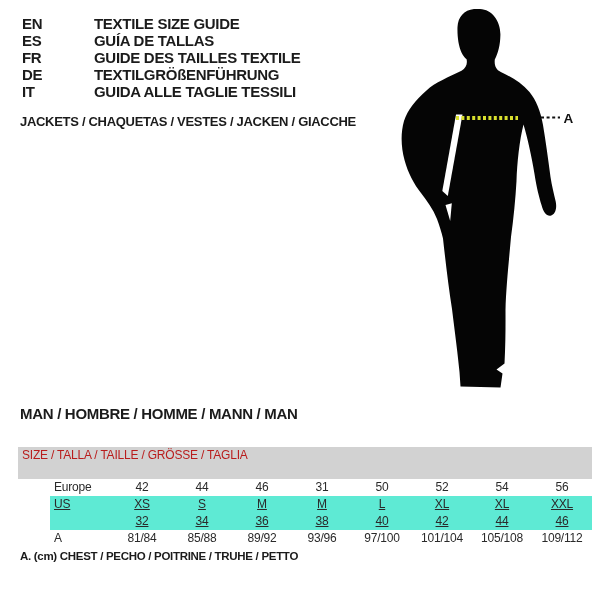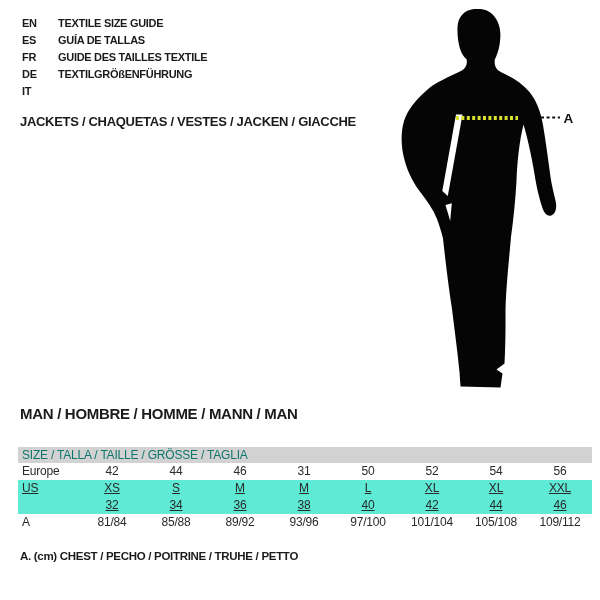--- a/index.html
+++ b/index.html
@@ -2,34 +2,34 @@
 <html><head>
 <meta charset="utf-8">
 <style>
   html,body{margin:0;padding:0;background:#fff;}
   .page{
     position:relative;width:600px;height:600px;background:#fff;overflow:hidden;
     font-family:"Liberation Sans",sans-serif;color:#1b1b1b;
   }
   
   .lang-block{position:absolute;left:22px;top:15px;}
-  .lang-row{display:flex;height:17px;line-height:17px;font-size:11px;font-weight:700;letter-spacing:-0.3px;}
+  .lang-row{display:flex;height:17px;line-height:17px;font-size:15px;font-weight:700;letter-spacing:-0.3px;gap:36px;}
   .lang-code{width:36px;flex:0 0 36px;}
   
   .cat-block{position:absolute;left:20px;top:113px;}
   .cat-line{height:18px;line-height:18px;font-size:13px;font-weight:700;letter-spacing:-0.3px;white-space:nowrap;}
   
   .fig-svg{position:absolute;left:0;top:0;width:600px;height:600px;}
   .fig-svg text{font-family:"Liberation Sans",sans-serif;font-weight:700;font-size:13.5px;fill:#111;}
   
   .section-title{position:absolute;left:20px;top:406px;height:16px;line-height:16px;font-size:15px;font-weight:700;letter-spacing:-0.3px;}
   
   .size-table{position:absolute;left:18px;top:447px;width:574px;font-size:12px;letter-spacing:-0.2px;color:#2a2a2a;}
-  .st-header{height:16px;line-height:16px;padding-left:4px;background:#d2d2d2;color:#0f766e;}
-  .st-row{display:grid;grid-template-columns:62px repeat(8,1fr);height:17px;line-height:17px;}
+  .st-header{height:32px;line-height:16px;padding-left:4px;background:#d2d2d2;color:#b91c1c;}
+  .st-row{display:grid;grid-template-columns:62px repeat(8,1fr);height:17px;line-height:17px;margin-left:32px;}
   .st-row.shaded{background:#5eead4;text-decoration:underline;}
   .st-label{text-align:left;padding-left:4px;}
   .st-cell{text-align:center;}
   
   .footnote{position:absolute;left:20px;top:549px;height:14px;line-height:14px;font-size:11.5px;font-weight:700;letter-spacing:-0.3px;}
 </style>
 </head>
 <body>
 
 <div class="page">
@@ -46,20 +46,21 @@
     <div class="lang-row">
       <span class="lang-code">FR</span>
       <span class="lang-label">GUIDE DES TAILLES TEXTILE</span>
     </div>
     <div class="lang-row">
       <span class="lang-code">DE</span>
       <span class="lang-label">TEXTILGRÖßENFÜHRUNG</span>
     </div>
     <div class="lang-row">
       <span class="lang-code">IT</span>
+      <span class="lang-label">GUIDA ALLE TAGLIE TESSILI</span>
     </div>
   </div>
 
   <div class="cat-block">
     <div class="cat-line">JACKETS / CHAQUETAS / VESTES / JACKEN / GIACCHE</div>
   </div>
 
   <svg class="fig-svg" viewBox="0 0 600 600">
     <path fill="#050505" d="
       M474,9

